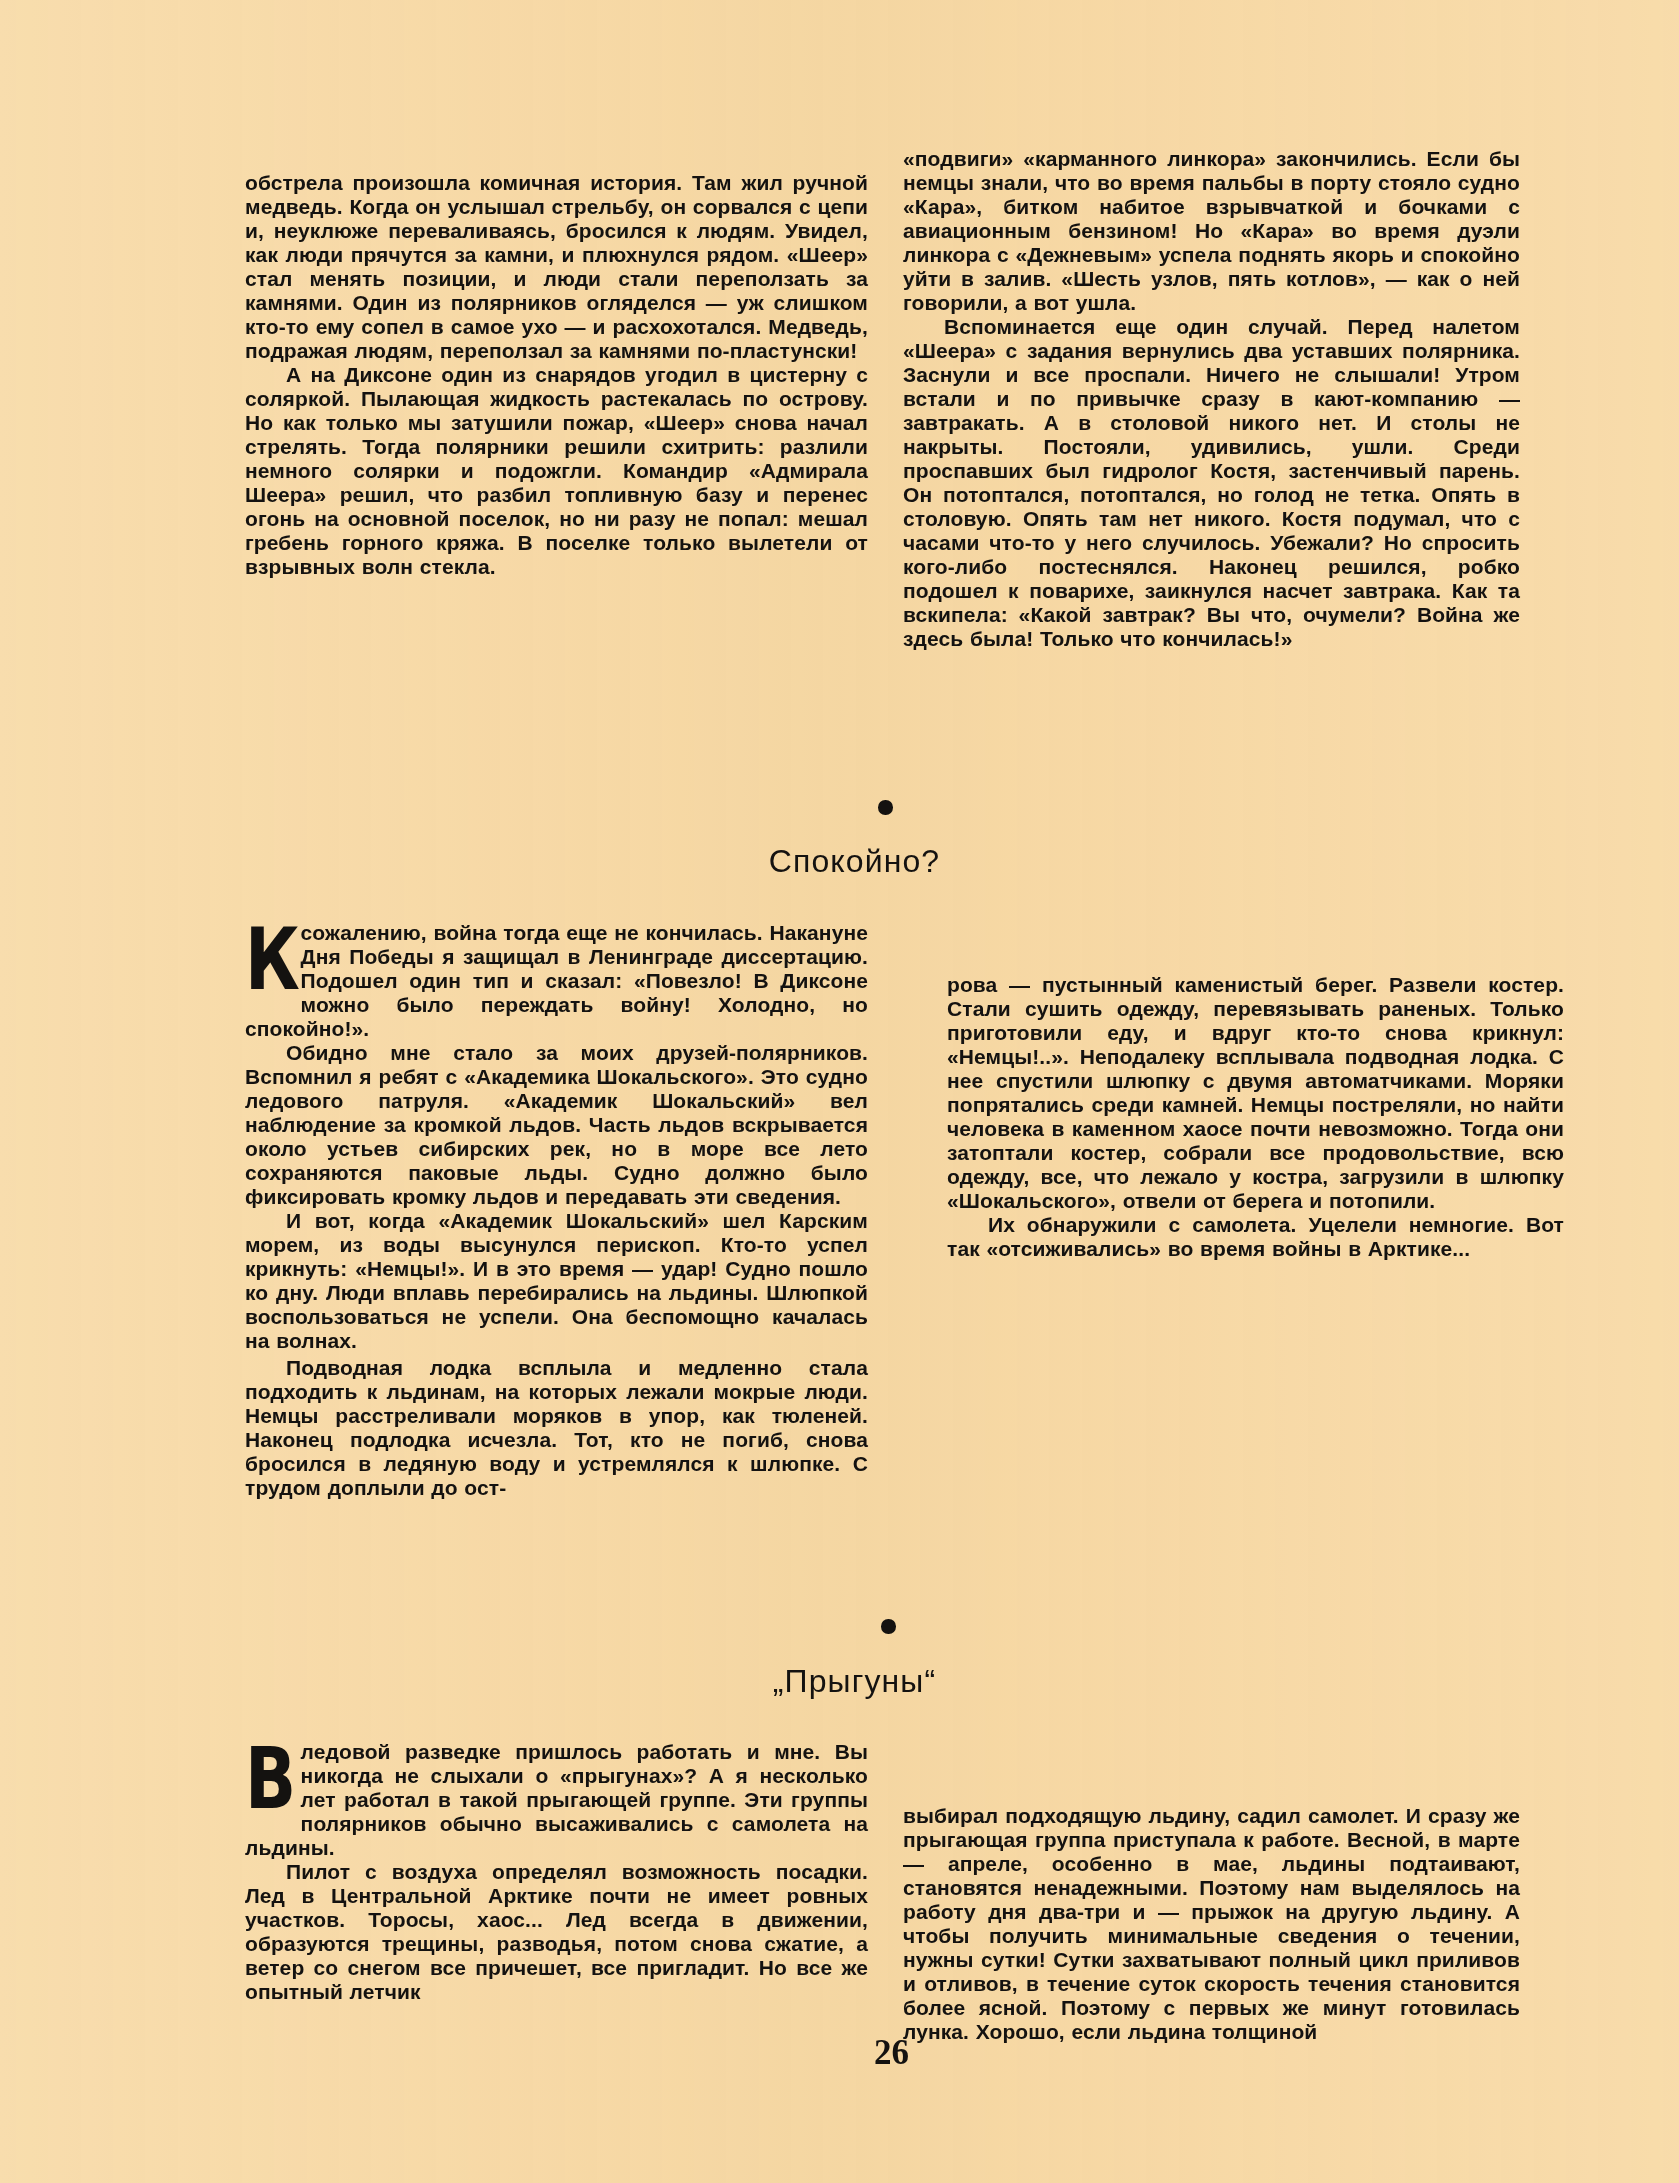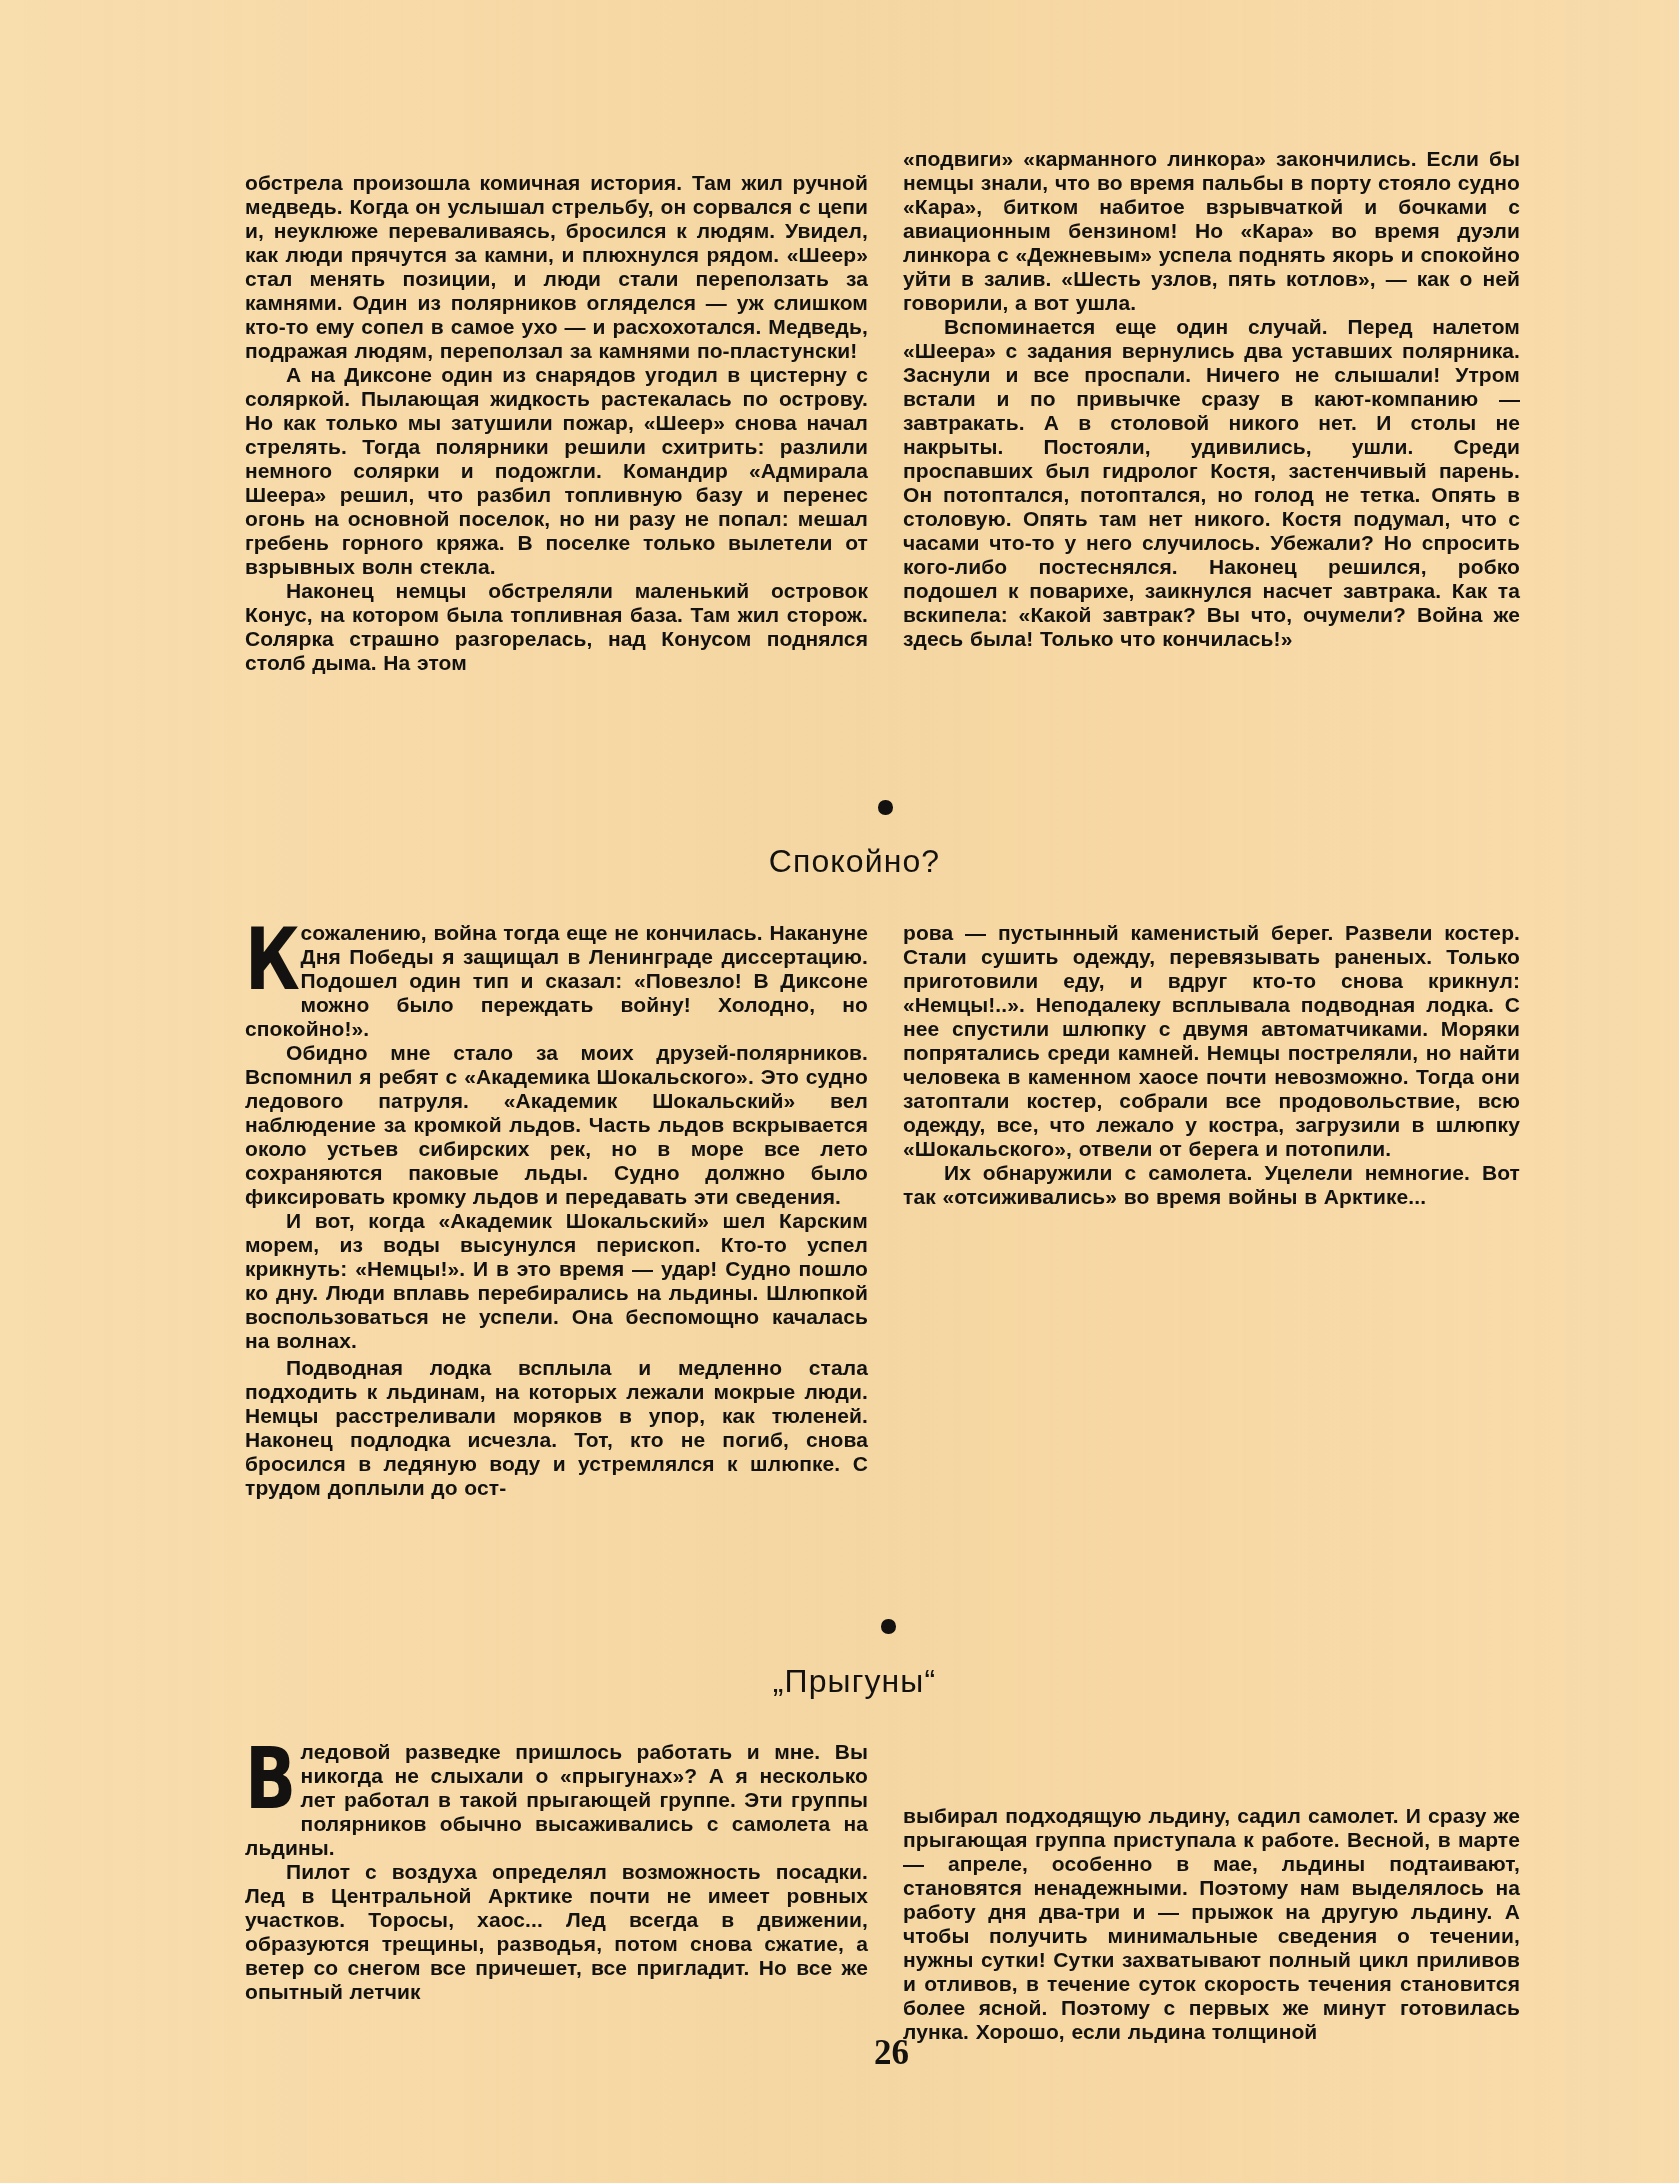--- a/index.html
+++ b/index.html
@@ -56,39 +56,38 @@
   }
 </style>
 </head>
 <body>
 
 <div class="page">
 
   <div class="col c-left" style="top: 171px;">
     <p>обстрела произошла комичная история. Там жил ручной медведь. Когда он услышал стрельбу, он сорвался с цепи и, неуклюже переваливаясь, бросился к людям. Увидел, как люди прячутся за камни, и плюхнулся рядом. «Шеер» стал менять позиции, и люди стали переползать за камнями. Один из полярников огляделся — уж слишком кто-то ему сопел в самое ухо — и расхохотался. Медведь, подражая людям, переползал за камнями по-пластунски!</p>
     <p class="ind">А на Диксоне один из снарядов угодил в цистерну с соляркой. Пылающая жидкость растекалась по острову. Но как только мы затушили пожар, «Шеер» снова начал стрелять. Тогда полярники решили схитрить: разлили немного солярки и подожгли. Командир «Адмирала Шеера» решил, что разбил топливную базу и перенес огонь на основной поселок, но ни разу не попал: мешал гребень горного кряжа. В поселке только вылетели от взрывных волн стекла.</p>
-    <p class="ind">Наконец немцы обстреляли маленький островок Конус, на котором была топливная база. Там жил сторож. Солярка страшно разгорелась, над Конусом поднялся столб дыма. На этом</p>
   </div>
   <div class="col c-right" style="top: 147px;">
     <p>«подвиги» «карманного линкора» закончились. Если бы немцы знали, что во время пальбы в порту стояло судно «Кара», битком набитое взрывчаткой и бочками с авиационным бензином! Но «Кара» во время дуэли линкора с «Дежневым» успела поднять якорь и спокойно уйти в залив. «Шесть узлов, пять котлов», — как о ней говорили, а вот ушла.</p>
     <p class="ind">Вспоминается еще один случай. Перед налетом «Шеера» с задания вернулись два уставших полярника. Заснули и все проспали. Ничего не слышали! Утром встали и по привычке сразу в кают-компанию — завтракать. А в столовой никого нет. И столы не накрыты. Постояли, удивились, ушли. Среди проспавших был гидролог Костя, застенчивый парень. Он потоптался, потоптался, но голод не тетка. Опять в столовую. Опять там нет никого. Костя подумал, что с часами что-то у него случилось. Убежали? Но спросить кого-либо постеснялся. Наконец решился, робко подошел к поварихе, заикнулся насчет завтрака. Как та вскипела: «Какой завтрак? Вы что, очумели? Война же здесь была! Только что кончилась!»</p>
   </div>
 
   <div class="bullet" style="left: 878px; top: 800px;"></div>
   <div class="heading" style="top: 843px; padding-left: 14.5px;">Спокойно?</div>
 
   <div class="col c-left" style="top: 921px;">
     <p>
       <span class="dropcap">К</span><span>сожалению, война тогда еще не кончилась. Накануне Дня Победы я защищал в Ленинграде диссертацию. Подошел один тип и сказал: «Повезло! В Диксоне можно было переждать войну! Холодно, но спокойно!».</span>
     </p>
     <p class="ind">Обидно мне стало за моих друзей-полярников. Вспомнил я ребят с «Академика Шокальского». Это судно ледового патруля. «Академик Шокальский» вел наблюдение за кромкой льдов. Часть льдов вскрывается около устьев сибирских рек, но в море все лето сохраняются паковые льды. Судно должно было фиксировать кромку льдов и передавать эти сведения.</p>
     <p class="ind">И вот, когда «Академик Шокальский» шел Карским морем, из воды высунулся перископ. Кто-то успел крикнуть: «Немцы!». И в это время — удар! Судно пошло ко дну. Люди вплавь перебирались на льдины. Шлюпкой воспользоваться не успели. Она беспомощно качалась на волнах.</p>
     <p class="ind" style="margin-top:3px">Подводная лодка всплыла и медленно стала подходить к льдинам, на которых лежали мокрые люди. Немцы расстреливали моряков в упор, как тюленей. Наконец подлодка исчезла. Тот, кто не погиб, снова бросился в ледяную воду и устремлялся к шлюпке. С трудом доплыли до ост-</p>
   </div>
-  <div class="col c-right" style="top: 921px;">
+  <div class="col c-right" style="top: 973px; margin-left: 44px;">
     <p>рова — пустынный каменистый берег. Развели костер. Стали сушить одежду, перевязывать раненых. Только приготовили еду, и вдруг кто-то снова крикнул: «Немцы!..». Неподалеку всплывала подводная лодка. С нее спустили шлюпку с двумя автоматчиками. Моряки попрятались среди камней. Немцы постреляли, но найти человека в каменном хаосе почти невозможно. Тогда они затоптали костер, собрали все продовольствие, всю одежду, все, что лежало у костра, загрузили в шлюпку «Шокальского», отвели от берега и потопили.</p>
     <p class="ind">Их обнаружили с самолета. Уцелели немногие. Вот так «отсиживались» во время войны в Арктике...</p>
   </div>
 
   <div class="bullet" style="left: 881px; top: 1619px;"></div>
   <div class="heading" style="top: 1663px; padding-left: 14.5px;">„Прыгуны“</div>
 
   <div class="col c-left" style="top: 1740px;">
     <p>
       <span class="dropcap">В</span><span>ледовой разведке пришлось работать и мне. Вы никогда не слыхали о «прыгунах»? А я несколько лет работал в такой прыгающей группе. Эти группы полярников обычно высаживались с самолета на льдины.</span>

